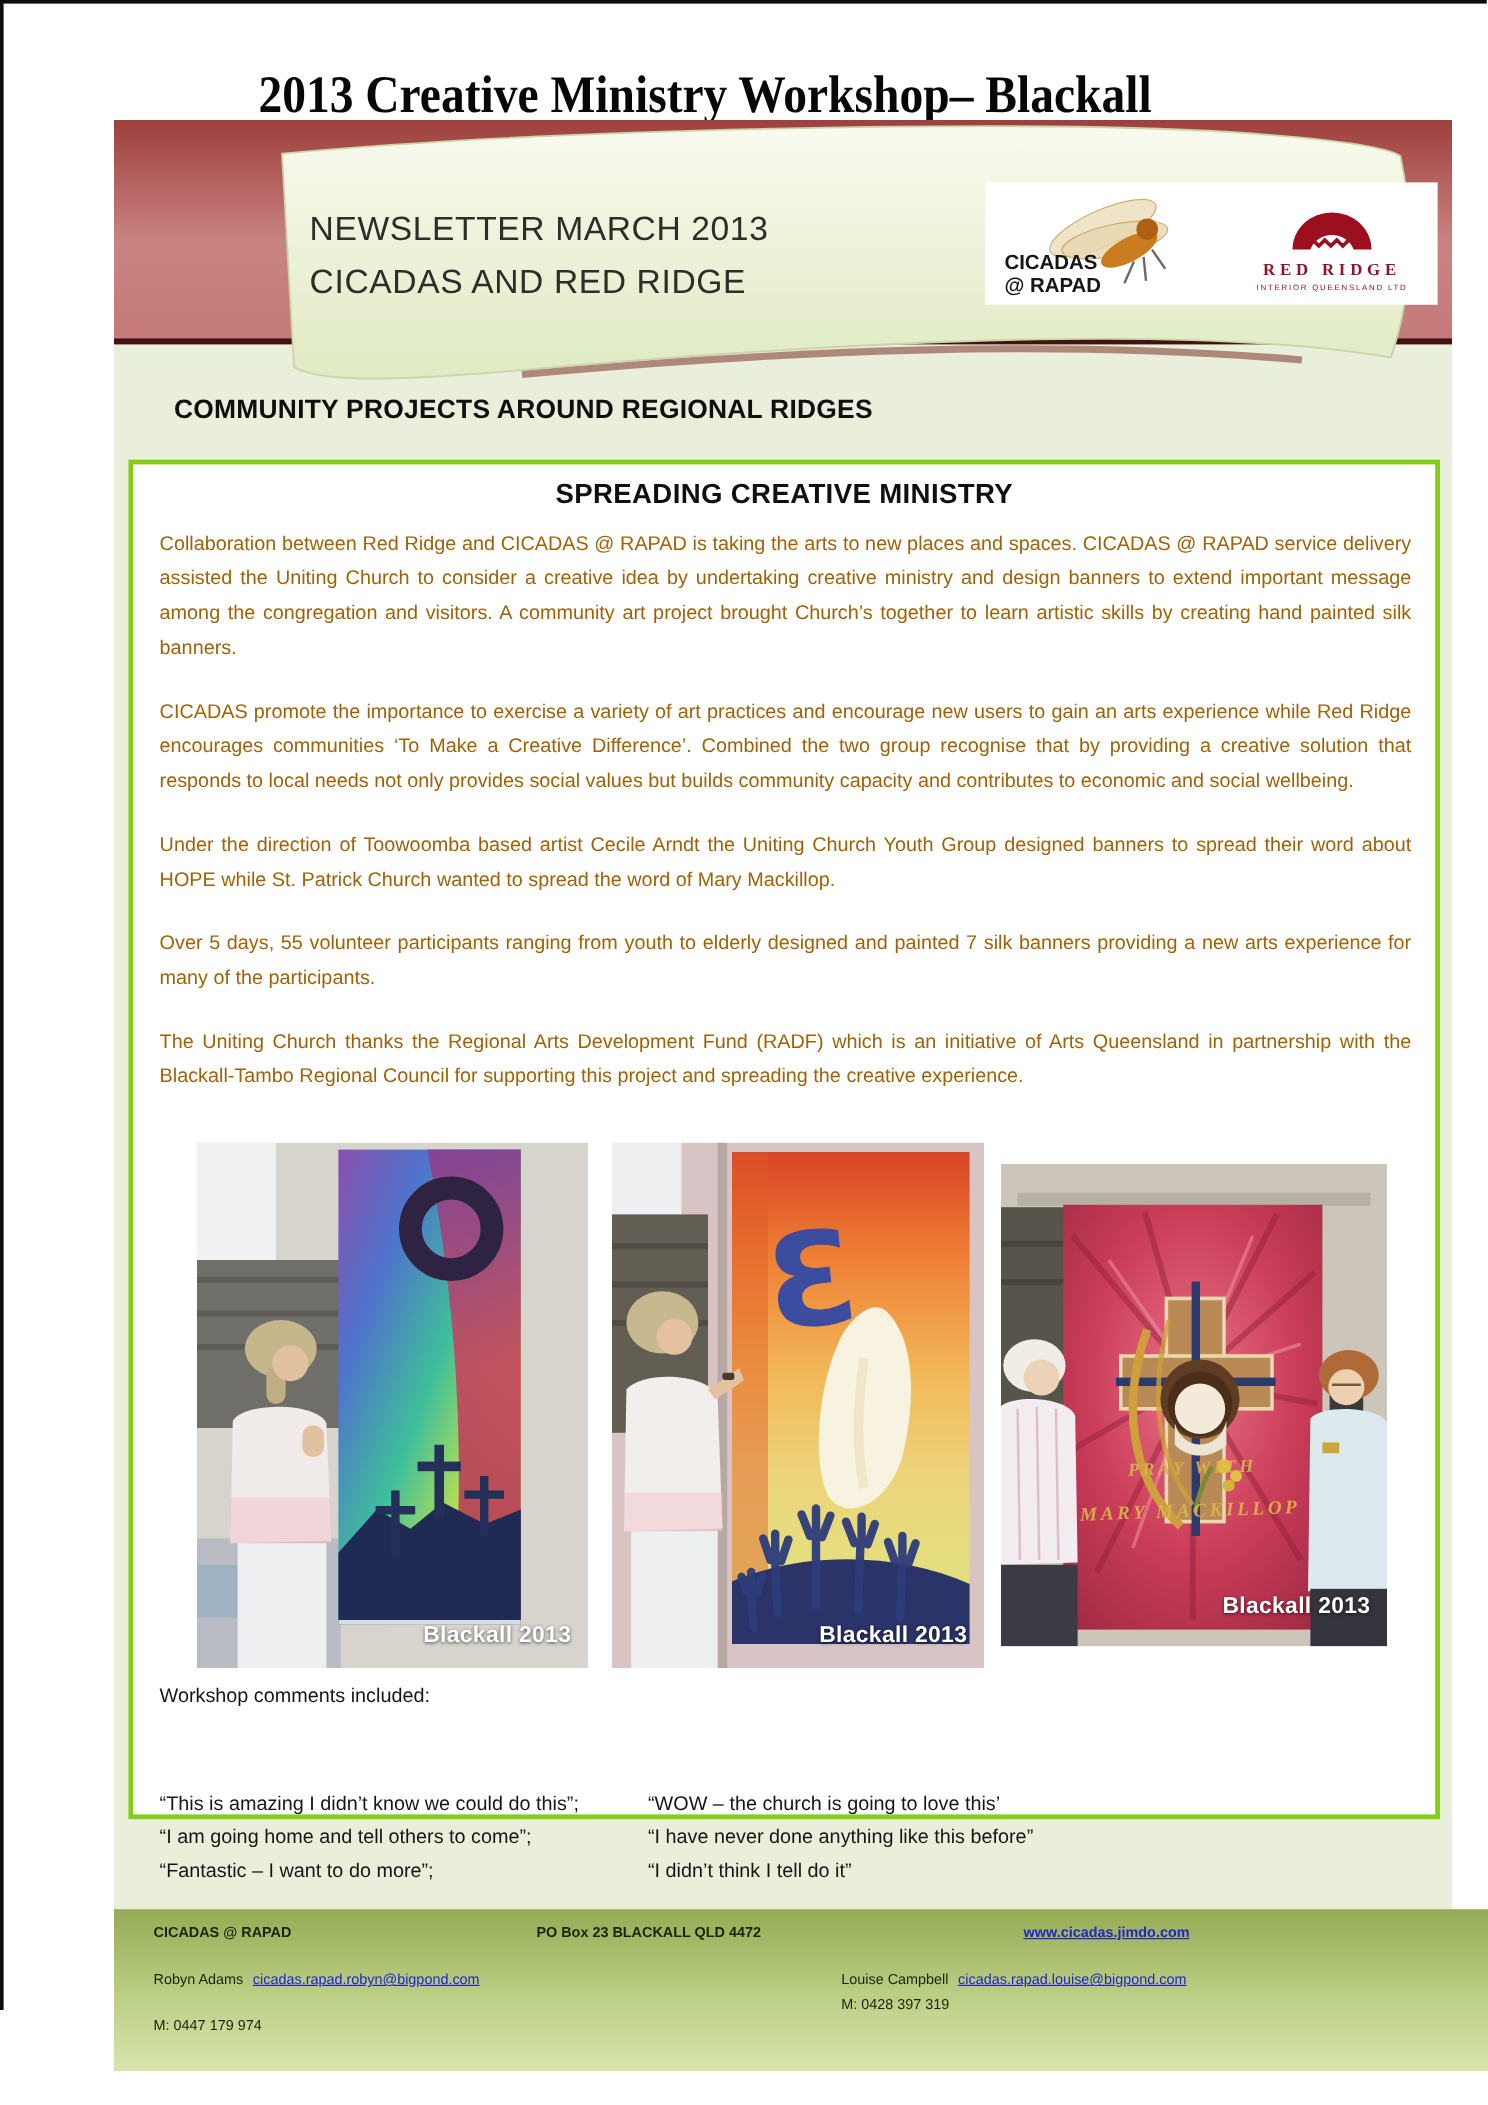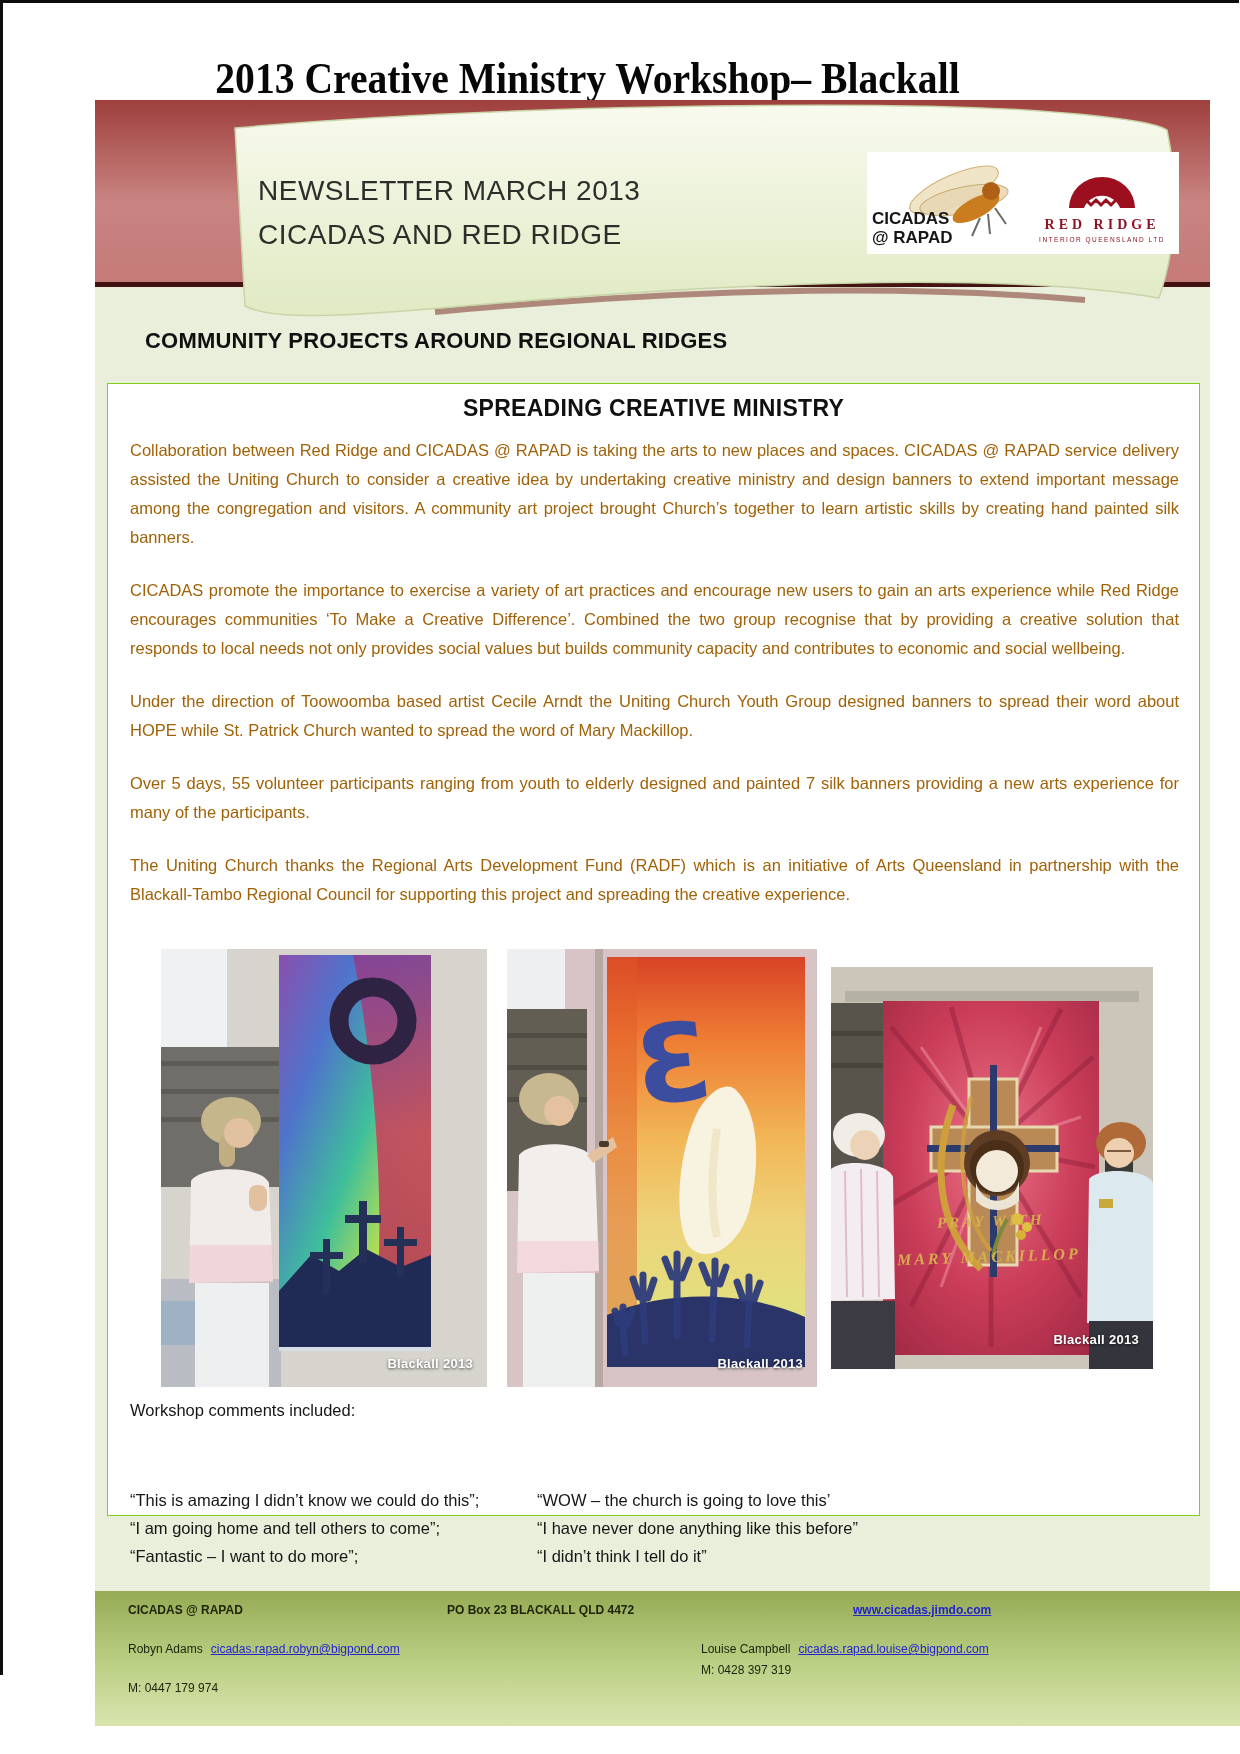--- a/index.html
+++ b/index.html
@@ -9,38 +9,38 @@
          border-left:3px solid #0d0d0d;border-top:3px solid #0d0d0d;pointer-events:none;z-index:9;}
   .doc-title{position:absolute;top:24px;left:0;width:1175px;text-align:center;
              font-family:"Liberation Serif",serif;font-weight:bold;font-size:44px;color:#070707;
              transform:scaleX(.9);transform-origin:50% 50%;white-space:nowrap;}
   .body-green{position:absolute;left:95px;top:283px;width:1115px;height:1395px;background:#e9efda;}
   
   .header{position:absolute;left:95px;top:98px;width:1115px;height:235px;}
   .hdr-svg{position:absolute;left:0;top:0;}
   .hdr-line1{position:absolute;left:163px;top:56px;font-size:28px;color:#2d2d29;letter-spacing:.5px;margin-top:21px;}
   .hdr-line2{position:absolute;left:163px;top:121px;font-size:28px;color:#2d2d29;letter-spacing:.5px;}
-  .logo-box{position:absolute;left:772px;top:54px;width:312px;height:102px;background:#fff;
-            display:flex;align-items:center;justify-content:space-between;padding:0 1px;box-sizing:border-box;}
+  .logo-box{position:absolute;left:726px;top:54px;width:377px;height:102px;background:#fff;
+            display:flex;align-items:center;justify-content:space-between;padding:0 12px;box-sizing:border-box;}
   
   .community{position:absolute;left:145px;top:328px;font-size:22px;font-weight:bold;color:#101010;letter-spacing:.2px;}
   
   .content-box{position:absolute;left:107px;top:383px;width:1093px;height:1133px;background:#fff;
-               border:1px solid #84cc16;box-sizing:border-box;}
+               border:4px solid #84cc16;box-sizing:border-box;}
   .article-title{position:absolute;top:11px;left:0;width:100%;text-align:center;
                  font-size:23px;font-weight:bold;color:#101010;letter-spacing:.3px;}
   .article-body{position:absolute;top:52px;left:22px;right:20px;}
   .article-body p{margin:0 0 24px 0;font-size:16.5px;line-height:29px;text-align:justify;color:#a16207;}
   
   .photo{position:absolute;overflow:hidden;}
   .photo svg{position:absolute;left:0;top:0;}
   .photo1{left:53px;top:565px;width:326px;height:438px;}
   .photo2{left:399px;top:565px;width:310px;height:438px;}
   .photo3{left:723px;top:583px;width:322px;height:402px;}
-  .photo-caption{position:absolute;right:14px;bottom:16px;color:#fff;font-size:13px;font-weight:bold;
+  .photo-caption{position:absolute;right:14px;bottom:16px;color:#fff;font-size:19px;font-weight:bold;
                  letter-spacing:.3px;text-shadow:0 1px 3px rgba(0,0,0,.65);}
   .banner-line{position:absolute;color:#d9b44e;font-family:"Liberation Serif",serif;font-style:italic;
                font-weight:bold;letter-spacing:3px;transform:rotate(-2deg);opacity:.92;}
   .bl1{left:106px;top:246px;font-size:15px;}
   .bl2{left:66px;top:281px;font-size:16px;}
   
   .comments-heading{position:absolute;left:22px;top:1017px;font-size:16.5px;color:#161616;}
   .comments-col{position:absolute;top:1057px;font-size:16.5px;line-height:28px;color:#161616;margin-top:45px;}
   .col-left{left:22px;}
   .col-right{left:429px;}

